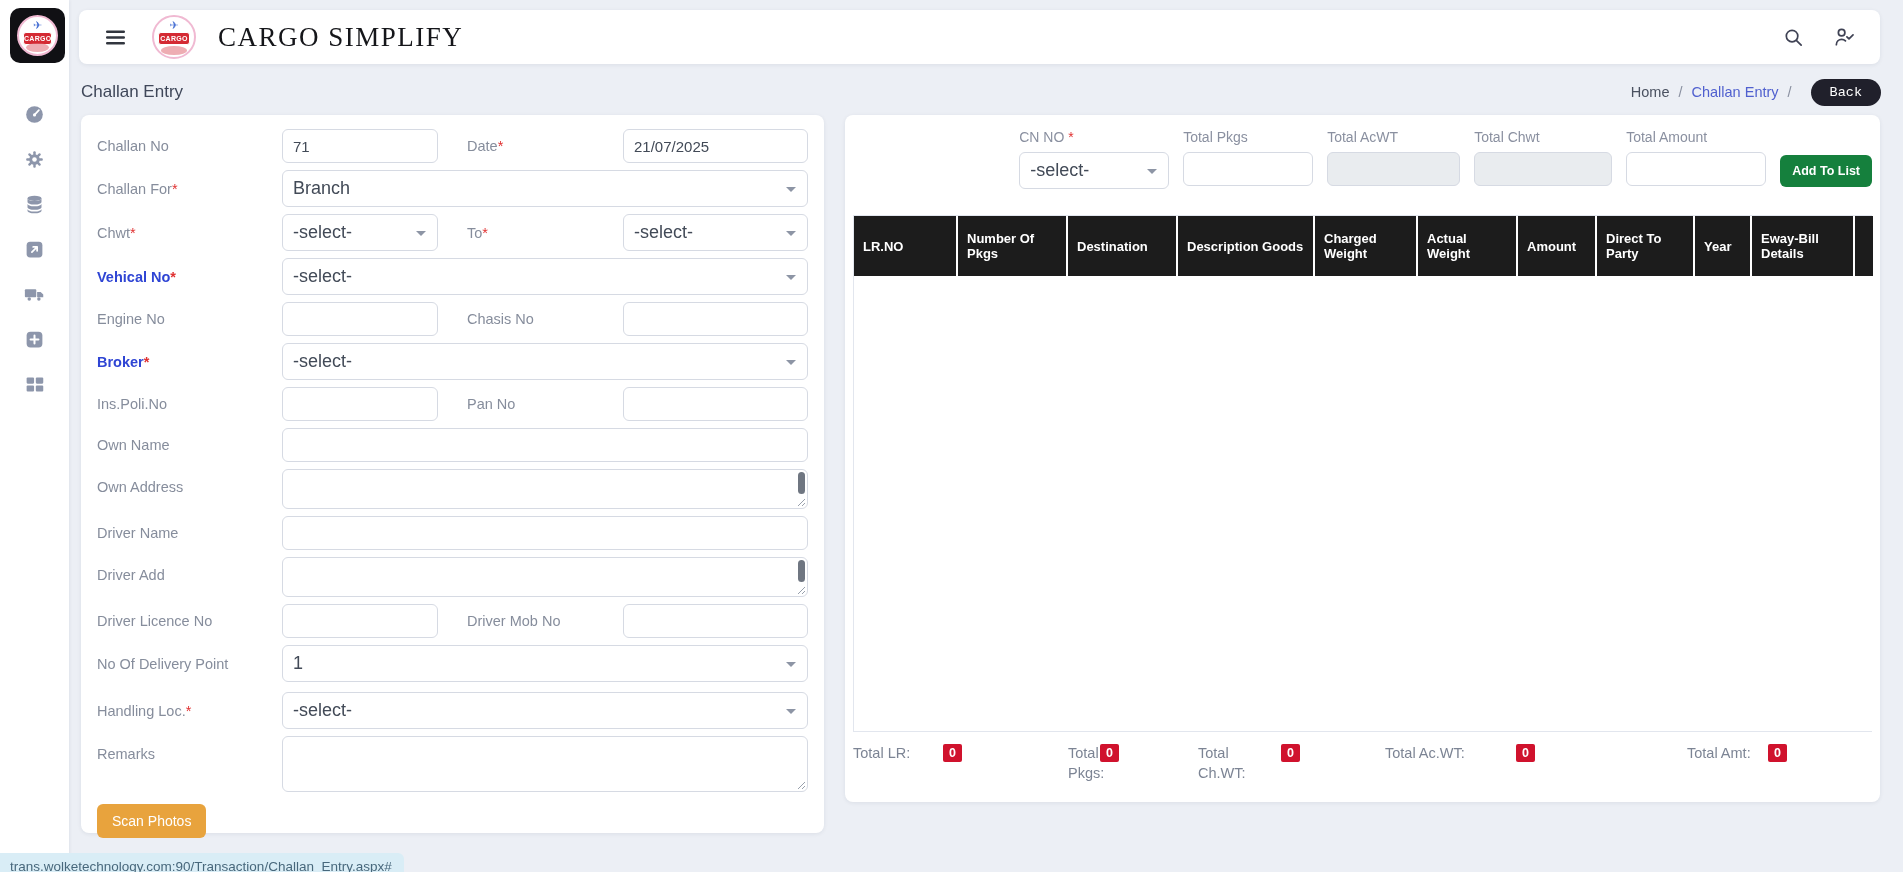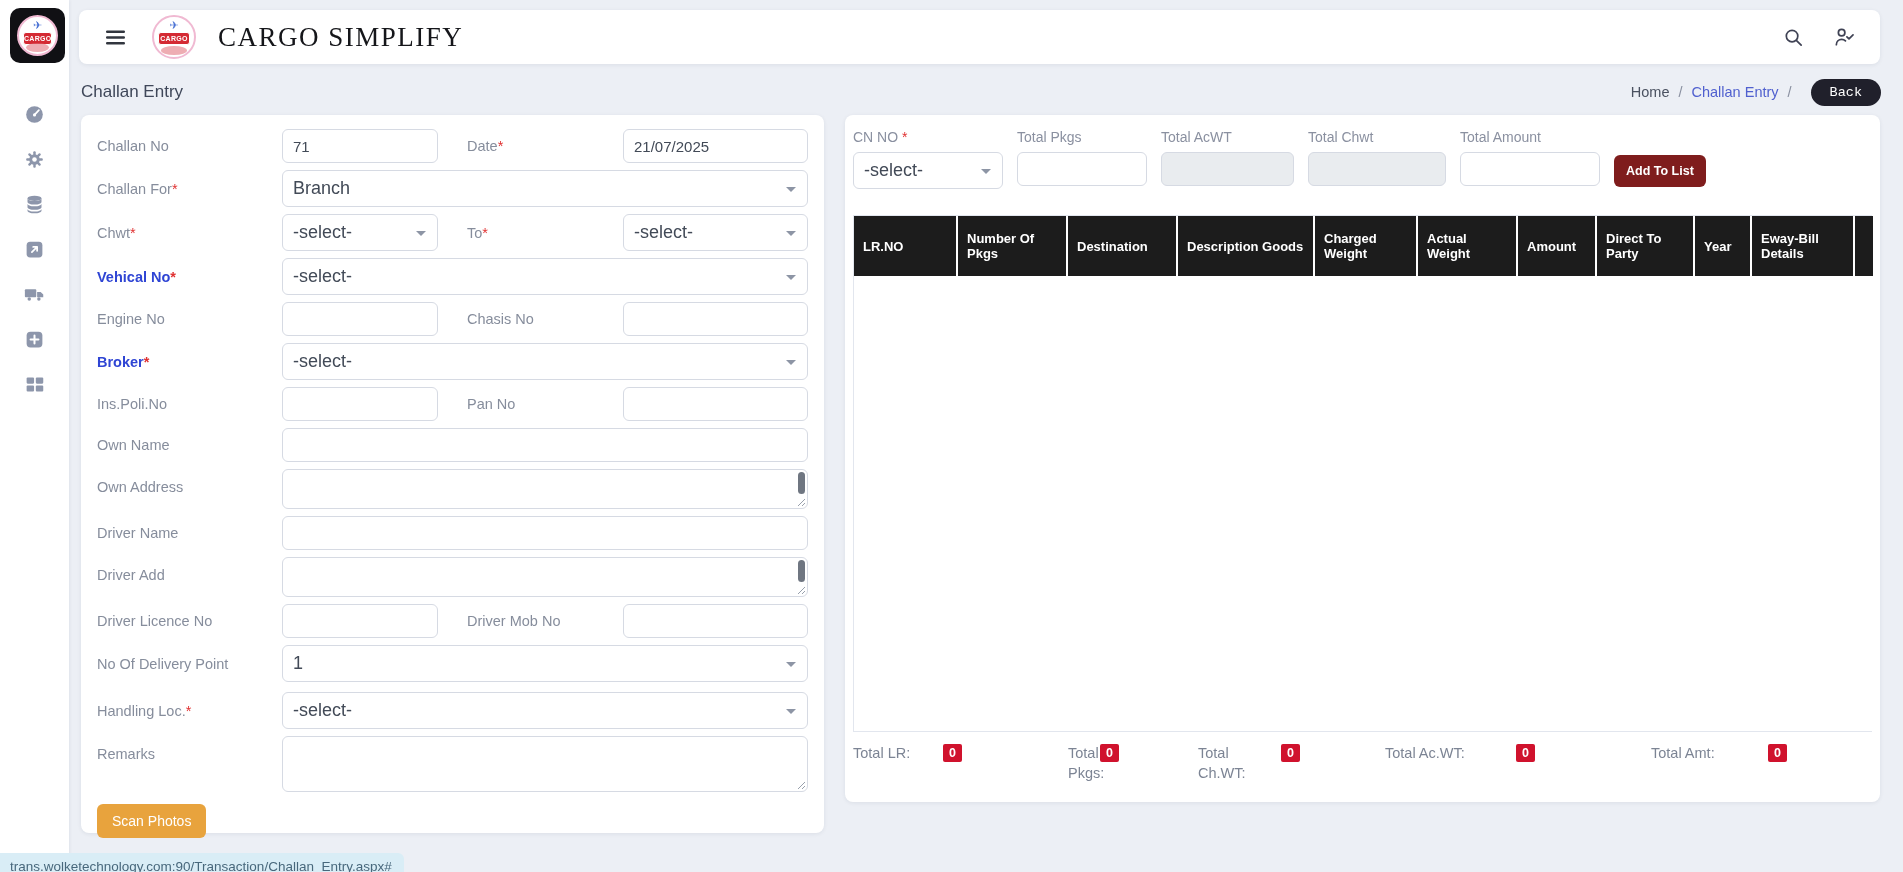--- a/index.html
+++ b/index.html
@@ -83,45 +83,45 @@
   textarea.txt.tall { height: 56px; }
   .ta-thumb { position: absolute; right: 3px; top: 3px; width: 7px; height: 22px; background: #6f7681; border-radius: 4px; }
   .ta-grip { position: absolute; right: 2px; bottom: 2px; }
 
   .scan-btn { background: #e8a33d; color: #fff; border: none; border-radius: 6px; padding: 9px 15px;
               font-size: 14px; margin-top: 5px; cursor: pointer; font-family: inherit; }
 
   .gap-top { margin-top: 10px; }
 
   
-  .cn-fields { display: flex; gap: 14px; padding: 0 0 0 0; }
+  .cn-fields { display: flex; gap: 14px; padding: 0 0 0 0; justify-content: flex-end; }
   .cn-field { display: flex; flex-direction: column; }
   .cn-label { font-size: 14px; color: #8a90a0; margin-bottom: 7px; white-space: nowrap; }
   .w150 { width: 150px; } .w130 { width: 130px; } .w133 { width: 133px; } .w138 { width: 138px; }
   .w140 { width: 140px; } .w139 { width: 139px; }
-  .add-btn { align-self: flex-end; background: #7f1d1d; color: #fff; font-weight: bold; font-size: 12.5px;
+  .add-btn { align-self: flex-end; background: #15803d; color: #fff; font-weight: bold; font-size: 12.5px;
              border: none; border-radius: 6px; height: 32px; padding: 0 12px; margin-bottom: 2px;
              cursor: pointer; white-space: nowrap; font-family: inherit; }
 
   .cn-table-wrap { margin-top: 26px; border: 1px solid #e2e6ee; }
   table.cn-table { border-collapse: collapse; width: 100%; table-layout: fixed; }
   .cn-table thead th { background: #1c1c1c; color: #fff; font-size: 13px; font-weight: bold; text-align: left;
                        padding: 8px 9px; border-right: 2px solid #fff; vertical-align: middle; height: 60px; }
   .cn-table thead th:last-child { border-right: none; }
   .cn-table .empty-body { height: 455px; background: #fff; }
 
   .cn-totals { position: relative; height: 42px; margin-top: 12px; font-size: 14.5px; color: #7c8494; }
   .tg { position: absolute; top: 0; line-height: 1.35; }
   .badge { position: absolute; top: 0; background: #d0122d; color: #fff; font-size: 12.5px; font-weight: bold;
            padding: 2px 6px; border-radius: 2px; }
   .tg1 { left: 0; width: 62px; }   .bd1 { left: 90px; }
   .tg2 { left: 175px; width: 62px; margin-left: 40px; } .bd2 { left: 247px; }
   .tg3 { left: 345px; width: 72px; } .bd3 { left: 428px; }
   .tg4 { left: 532px; white-space: nowrap; } .bd4 { left: 663px; }
-  .tg5 { left: 798px; white-space: nowrap; text-align: center; } .bd5 { left: 915px; }
+  .tg5 { left: 834px; white-space: nowrap; text-align: center; } .bd5 { left: 915px; }
 
   
   .status-tip { position: absolute; left: 0; top: 853px; background: #d9edf6; color: #48687c;
                 font-size: 13.5px; padding: 6px 12px 10px 10px; border-radius: 0 6px 6px 0; white-space: nowrap; }
 </style>
 </head>
 <body>
 
 <div class="sidebar">
   <div class="sidebar-logo">

